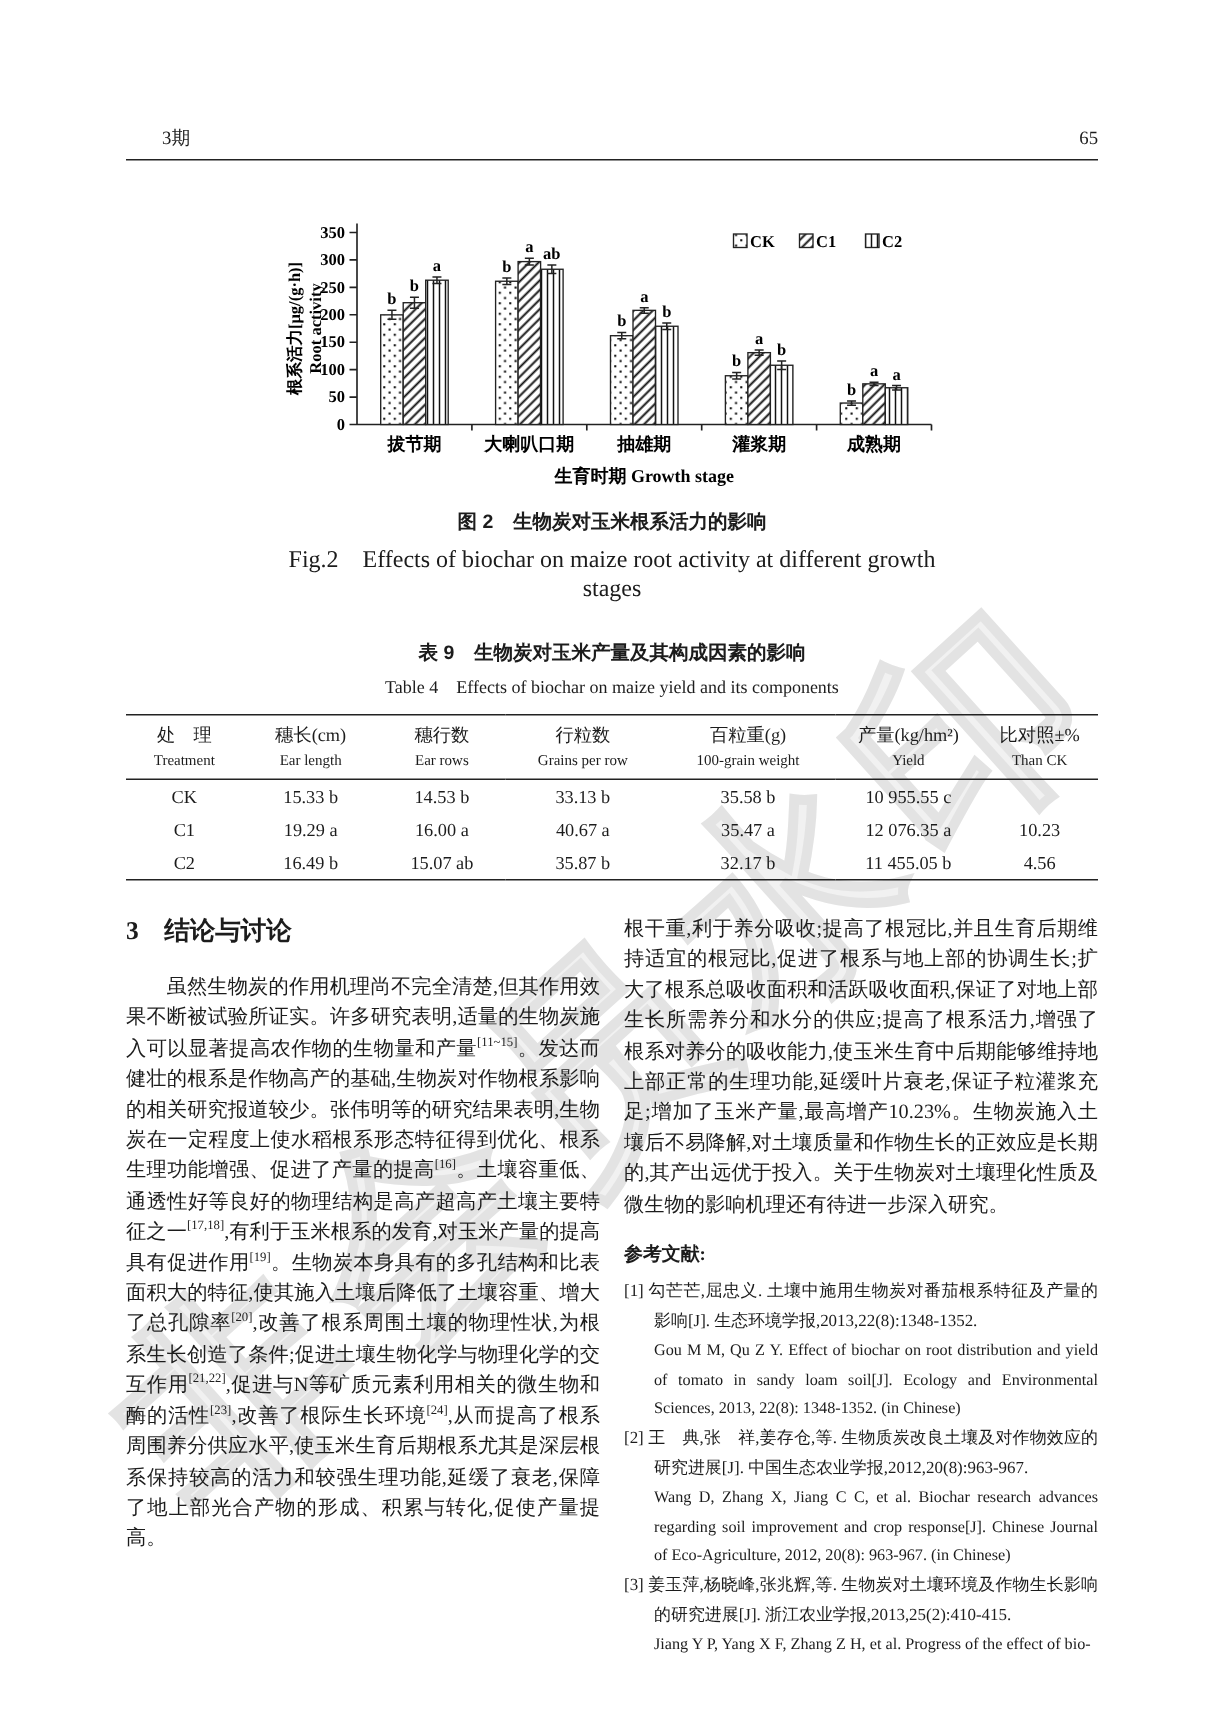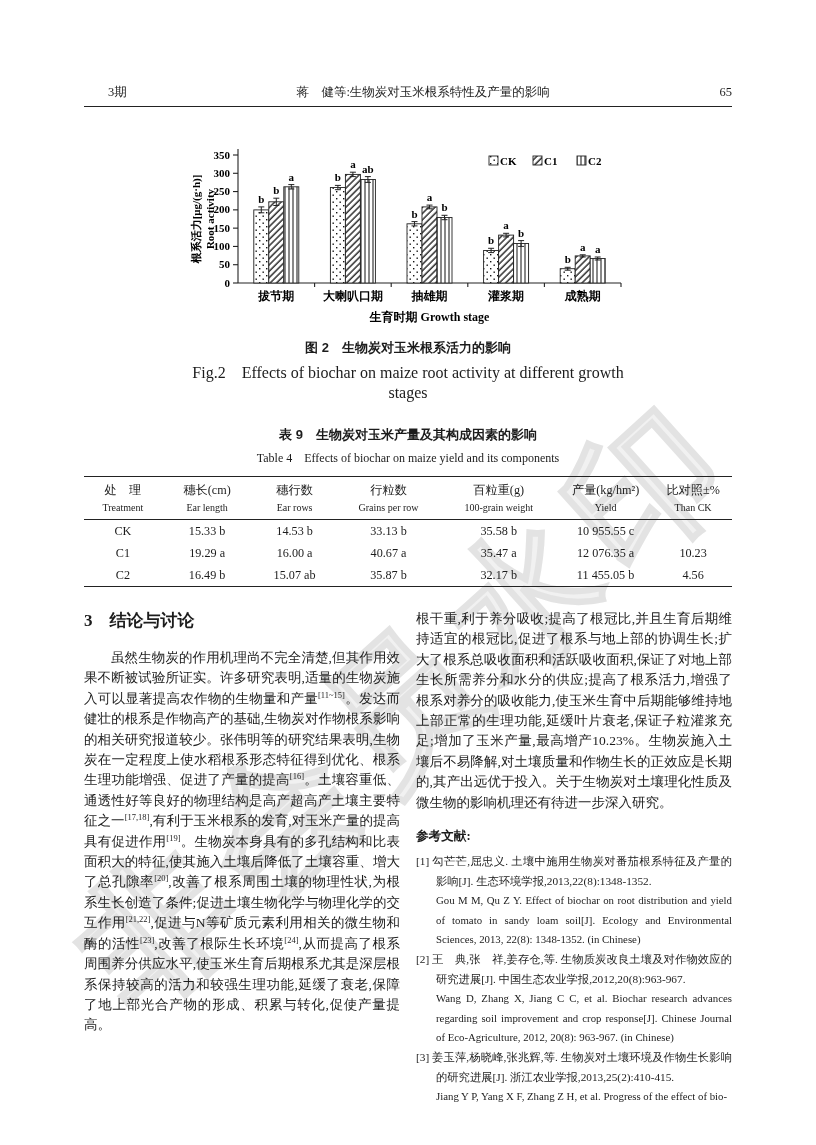--- a/index.html
+++ b/index.html
@@ -47,21 +47,20 @@
 </style>
 </head>
 <body>
 
 <div class="page">
   <div class="watermark">非会员水印</div>
   <div class="content">
 
     <div class="page-header">
       <span>3期</span>
-      <span>蒋　健等:生物炭对玉米根系特性及产量的影响</span>
       <span>65</span>
     </div>
     <div class="header-rule"></div>
 
     <figure class="chart-figure" style="margin-left:auto;margin-right:auto;">
       <svg id="chart-svg" width="440" height="186" viewBox="0 0 440 186">
         <defs>
           <pattern id="pat-dots" width="7" height="7" patternUnits="userSpaceOnUse">
             <rect width="7" height="7" fill="#ffffff"></rect>
             <rect x="1" y="1" width="1.4" height="1.4" fill="#111"></rect>

